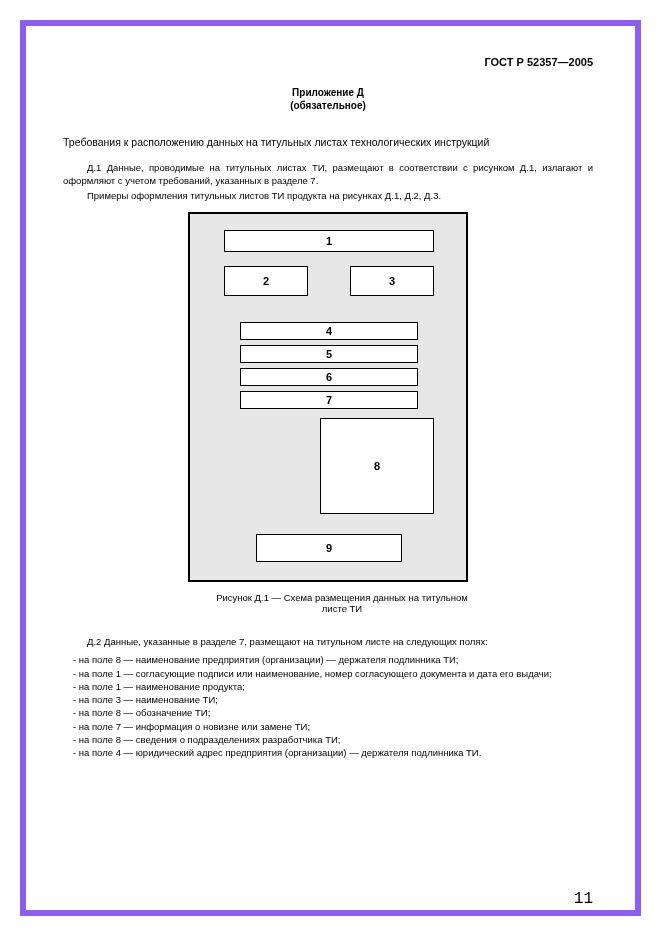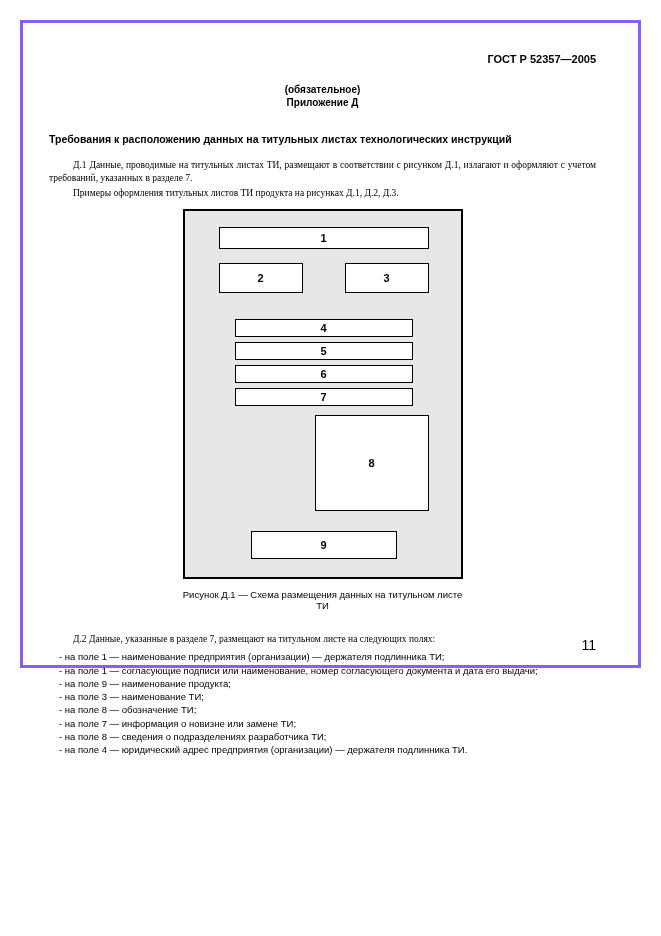--- a/index.html
+++ b/index.html
@@ -7,54 +7,54 @@
     padding: 0;
     background: #fff;
     font-family: Arial, Helvetica, sans-serif;
     color: #000;
     width: 661px;
     height: 936px;
     position: relative;
     box-sizing: border-box;
   }
   .page {
-    border: 3px solid #8b5cf6;
+    border: 6px solid #8b5cf6;
     width: 621px;
-    height: 648px;
+    height: 896px;
     margin: 20px;
-    padding: 30px 42px 0 26px;
+    padding: 30px 42px 0 37px;
     box-sizing: border-box;
     position: relative;
   }
   .doc-code {
     text-align: right;
     font-weight: bold;
     font-size: 11px;
     margin-bottom: 18px;
   }
   .appendix-header {
     text-align: center;
     font-weight: bold;
     font-size: 10px;
     line-height: 1.3;
     margin-bottom: 24px;
   }
   .section-title {
-    font-weight: bold;
+    font-weight: normal;
     font-size: 10.5px;
     text-align: left;
     margin-bottom: 14px;
   }
   .para {
     font-size: 9.5px;
     line-height: 1.35;
     text-align: justify;
     margin-bottom: 2px;
   }
-  .para.indent { text-indent: 24px; font-family: Liberation Serif, serif; }
+  .para.indent { text-indent: 24px; }
   .figure-wrap {
     margin: 10px auto 6px auto;
     width: 280px;
   }
   .figure {
     border: 2px solid #000;
     background: #e7e7e7;
     width: 280px;
     height: 370px;
     position: relative;
@@ -69,44 +69,46 @@
     display: flex;
     align-items: center;
     justify-content: center;
     box-sizing: border-box;
   }
   .fig-caption {
     text-align: center;
     font-size: 9.5px;
     margin-top: 10px;
     margin-bottom: 22px;
+    margin-left: 28px;
   }
   .list {
     font-size: 9.5px;
     line-height: 1.4;
     margin-top: 4px;
   }
   .list-item { padding-left: 10px; }
   .page-num {
     position: absolute;
     right: 42px;
-    bottom: 12px;
-    font-size: 14px;
+    bottom: 2px;
+    font-size: 16px;
+    font-family: Liberation Mono, monospace;
   }
 </style>
 </head>
 <body>
 
 <div class="page">
 
   <div class="doc-code">ГОСТ Р 52357—2005</div>
 
   <div class="appendix-header">
+    <div>Приложение Д</div>
     <div>(обязательное)</div>
-    <div>Приложение Д</div>
   </div>
 
   <div class="section-title">Требования к расположению данных на титульных листах технологических инструкций</div>
 
   <div class="para indent">Д.1 Данные, проводимые на титульных листах ТИ, размещают в соответствии с рисунком Д.1, излагают и оформляют с учетом требований, указанных в разделе 7.</div>
   <div class="para indent">Примеры оформления титульных листов ТИ продукта на рисунках Д.1, Д.2, Д.3.</div>
 
   <div class="figure-wrap">
     <div class="figure">
       <div class="fbox" style="left:34px; top:16px; width:210px; height:22px;">1</div>
@@ -117,23 +119,23 @@
       <div class="fbox" style="left:50px; top:154px; width:178px; height:18px;">6</div>
       <div class="fbox" style="left:50px; top:177px; width:178px; height:18px;">7</div>
       <div class="fbox" style="left:130px; top:204px; width:114px; height:96px;">8</div>
       <div class="fbox" style="left:66px; top:320px; width:146px; height:28px;">9</div>
     </div>
     <div class="fig-caption">Рисунок Д.1 — Схема размещения данных на титульном листе ТИ</div>
   </div>
 
   <div class="para indent">Д.2  Данные, указанные в разделе 7, размещают на титульном листе на следующих полях:</div>
   <div class="list">
-    <div class="list-item">-  на поле 1 — наименование предприятия (организации) — держателя подлинника ТИ;</div>
+    <div class="list-item">-  на поле 8 — наименование предприятия (организации) — держателя подлинника ТИ;</div>
     <div class="list-item">-  на поле 1 — согласующие подписи или наименование, номер согласующего документа и дата его выдачи;</div>
-    <div class="list-item">-  на поле 9 — наименование продукта;</div>
+    <div class="list-item">-  на поле 1 — наименование продукта;</div>
     <div class="list-item">-  на поле 3 — наименование ТИ;</div>
     <div class="list-item">-  на поле 8 — обозначение ТИ;</div>
     <div class="list-item">-  на поле 7 — информация о новизне или замене ТИ;</div>
     <div class="list-item">-  на поле 8 — сведения о подразделениях разработчика ТИ;</div>
     <div class="list-item">-  на поле 4 — юридический адрес предприятия (организации) — держателя подлинника ТИ.</div>
   </div>
 
   <div class="page-num">11</div>
 </div>
 

